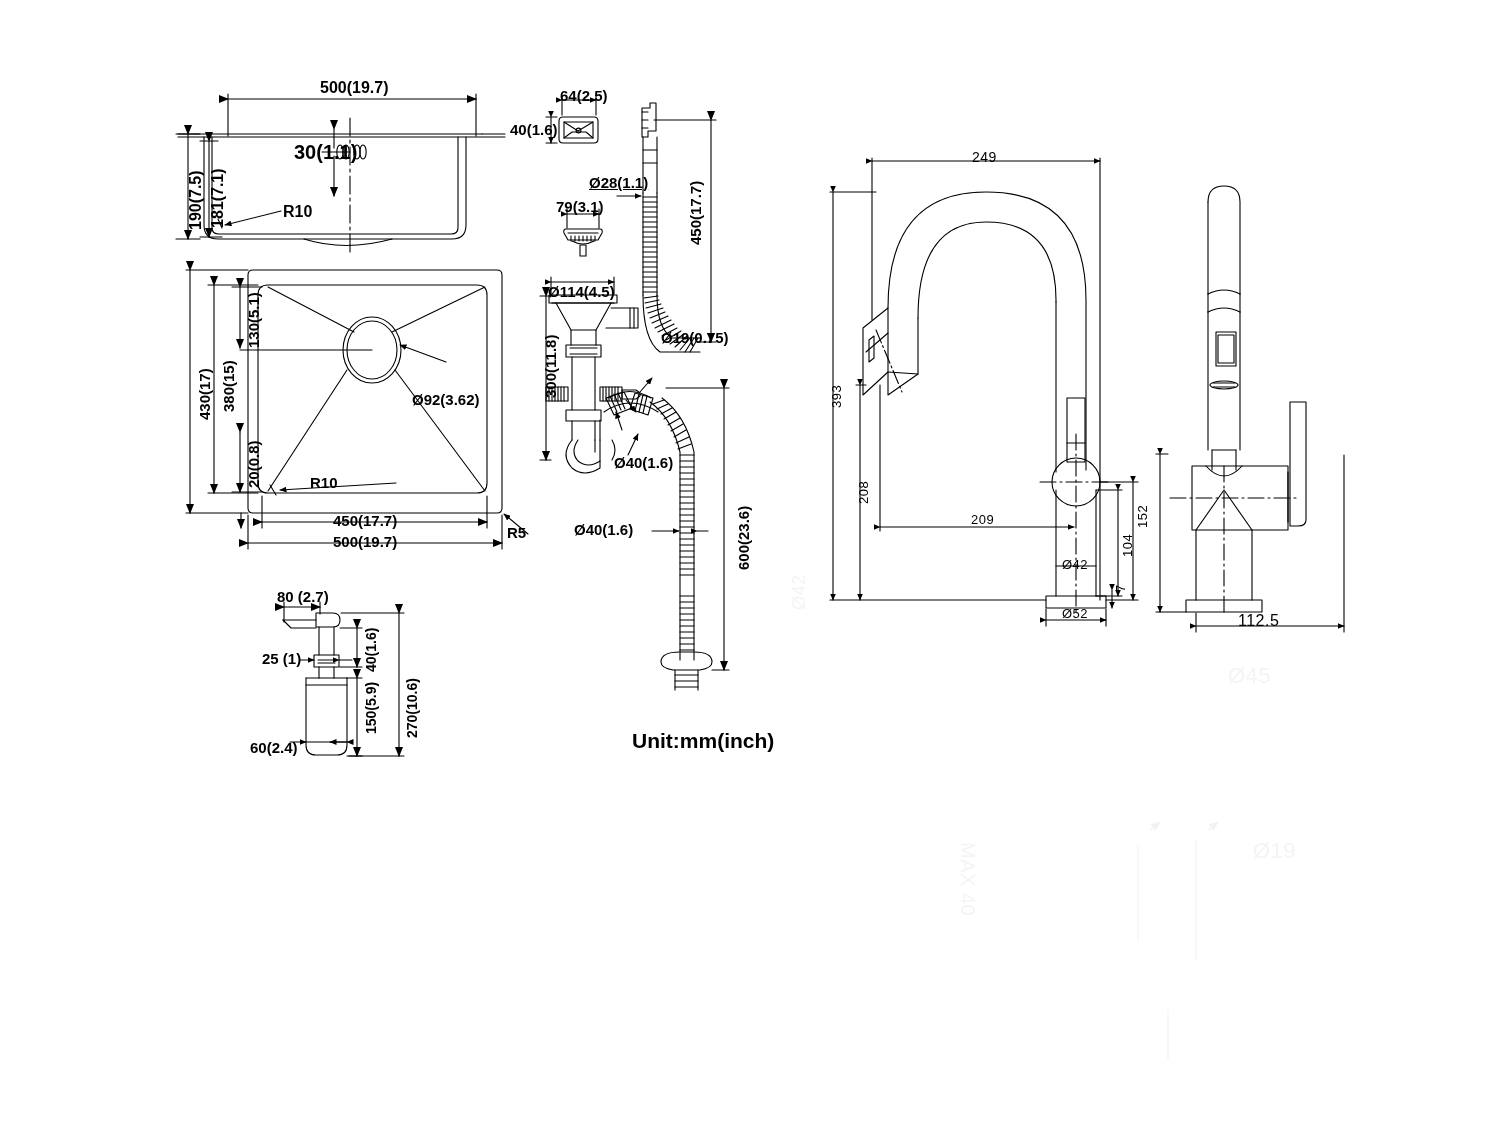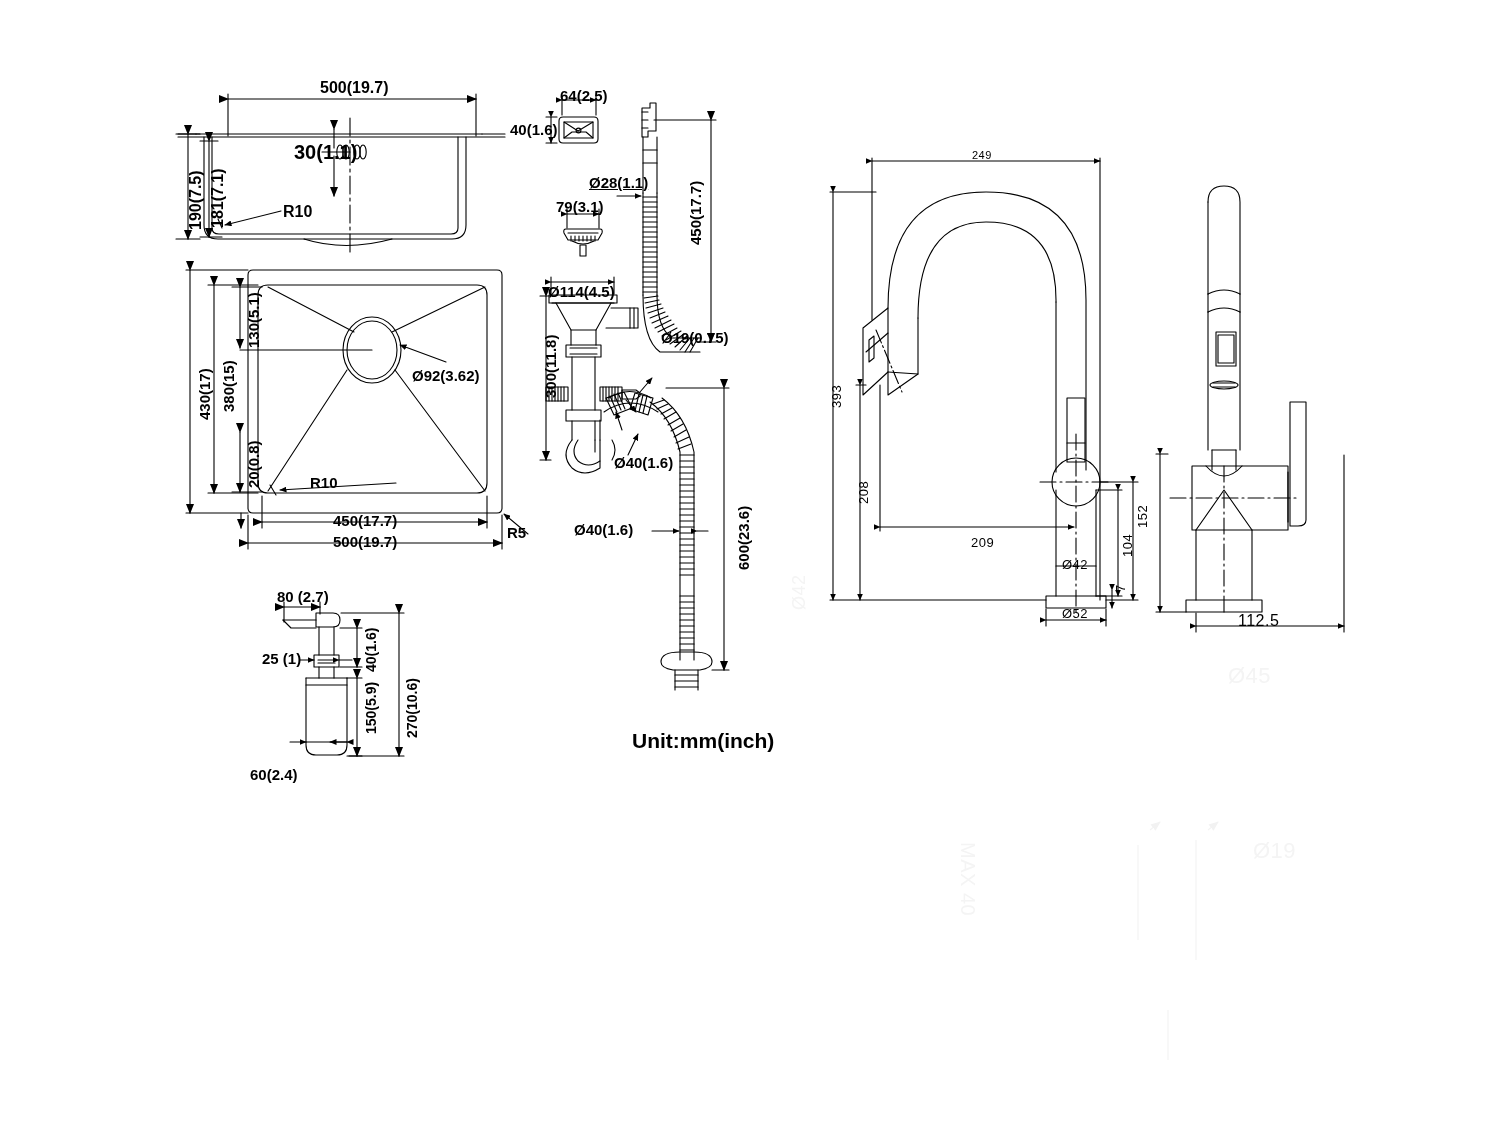--- a/index.html
+++ b/index.html
@@ -543,49 +543,49 @@
 <div class="lbl" style="left:320px;top:80px;font-size:16px;">500(19.7)</div>
 <div class="lbl rot90" style="left:188px;top:230px;font-size:16px;">190(7.5)</div>
 <div class="lbl rot90" style="left:210px;top:228px;font-size:16px;">181(7.1)</div>
 <div class="lbl" style="left:294px;top:142px;font-size:20px;">30(1.1)</div>
 <div class="lbl" style="left:283px;top:204px;font-size:16px;">R10</div>
 
 <div class="lbl rot90" style="left:197px;top:420px;font-size:15px;">430(17)</div>
 <div class="lbl rot90" style="left:221px;top:412px;font-size:15px;">380(15)</div>
 <div class="lbl rot90" style="left:246px;top:348px;font-size:15px;">130(5.1)</div>
 <div class="lbl rot90" style="left:246px;top:488px;font-size:15px;">20(0.8)</div>
-<div class="lbl" style="left:412px;top:368px;font-size:15px;">Ø92(3.62)</div>
+<div class="lbl" style="left:412px;top:392px;font-size:15px;">Ø92(3.62)</div>
 <div class="lbl" style="left:333px;top:513px;font-size:15px;">450(17.7)</div>
 <div class="lbl" style="left:333px;top:534px;font-size:15px;">500(19.7)</div>
 <div class="lbl" style="left:310px;top:475px;font-size:15px;">R10</div>
 <div class="lbl" style="left:507px;top:525px;font-size:15px;">R5</div>
 
 <div class="lbl" style="left:277px;top:589px;font-size:15px;">80  (2.7)</div>
 <div class="lbl" style="left:262px;top:651px;font-size:15px;">25  (1)</div>
 <div class="lbl rot90" style="left:364px;top:672px;font-size:14px;">40(1.6)</div>
 <div class="lbl rot90" style="left:364px;top:734px;font-size:14px;">150(5.9)</div>
 <div class="lbl rot90" style="left:405px;top:738px;font-size:14px;">270(10.6)</div>
-<div class="lbl" style="left:250px;top:767px;font-size:15px;">60(2.4)</div>
+<div class="lbl" style="left:250px;top:740px;font-size:15px;">60(2.4)</div>
 
 <div class="lbl" style="left:560px;top:88px;font-size:15px;">64(2.5)</div>
 <div class="lbl" style="left:510px;top:122px;font-size:15px;">40(1.6)</div>
 <div class="lbl" style="left:589px;top:175px;font-size:15px;text-decoration:underline;">Ø28(1.1)</div>
 <div class="lbl rot90" style="left:688px;top:245px;font-size:15px;">450(17.7)</div>
 <div class="lbl" style="left:556px;top:199px;font-size:15px;text-align:right;">79(3.1)</div>
 <div class="lbl" style="left:548px;top:284px;font-size:15px;">Ø114(4.5)</div>
 <div class="lbl" style="left:661px;top:330px;font-size:15px;">Ø19(0.75)</div>
 <div class="lbl rot90" style="left:543px;top:398px;font-size:15px;">300(11.8)</div>
 <div class="lbl" style="left:614px;top:455px;font-size:15px;">Ø40(1.6)</div>
 <div class="lbl" style="left:574px;top:522px;font-size:15px;">Ø40(1.6)</div>
 <div class="lbl rot90" style="left:736px;top:570px;font-size:15px;">600(23.6)</div>
 
-<div class="lbl thin" style="left:972px;top:150px;font-size:11px;">249</div>
+<div class="lbl thin" style="left:972px;top:150px;font-size:14px;">249</div>
 <div class="lbl thin rot90" style="left:830px;top:408px;font-size:13px;">393</div>
 <div class="lbl thin rot90" style="left:857px;top:504px;font-size:13px;">208</div>
-<div class="lbl thin" style="left:971px;top:513px;font-size:13px;margin-top:23px;">209</div>
+<div class="lbl thin" style="left:971px;top:513px;font-size:13px;">209</div>
 <div class="lbl thin rot90" style="left:1136px;top:528px;font-size:13px;">152</div>
 <div class="lbl thin rot90" style="left:1121px;top:557px;font-size:13px;">104</div>
 <div class="lbl thin rot90" style="left:1114px;top:592px;font-size:13px;">7</div>
 <div class="lbl thin" style="left:1062px;top:558px;font-size:13px;">Ø42</div>
 <div class="lbl thin" style="left:1062px;top:607px;font-size:13px;">Ø52</div>
 
 <div class="lbl thin" style="left:1238px;top:613px;font-size:16px;">112.5</div>
 
 <div class="lbl unit" style="left:592px;top:730px;margin-left:40px;">Unit:mm(inch)</div>
 

